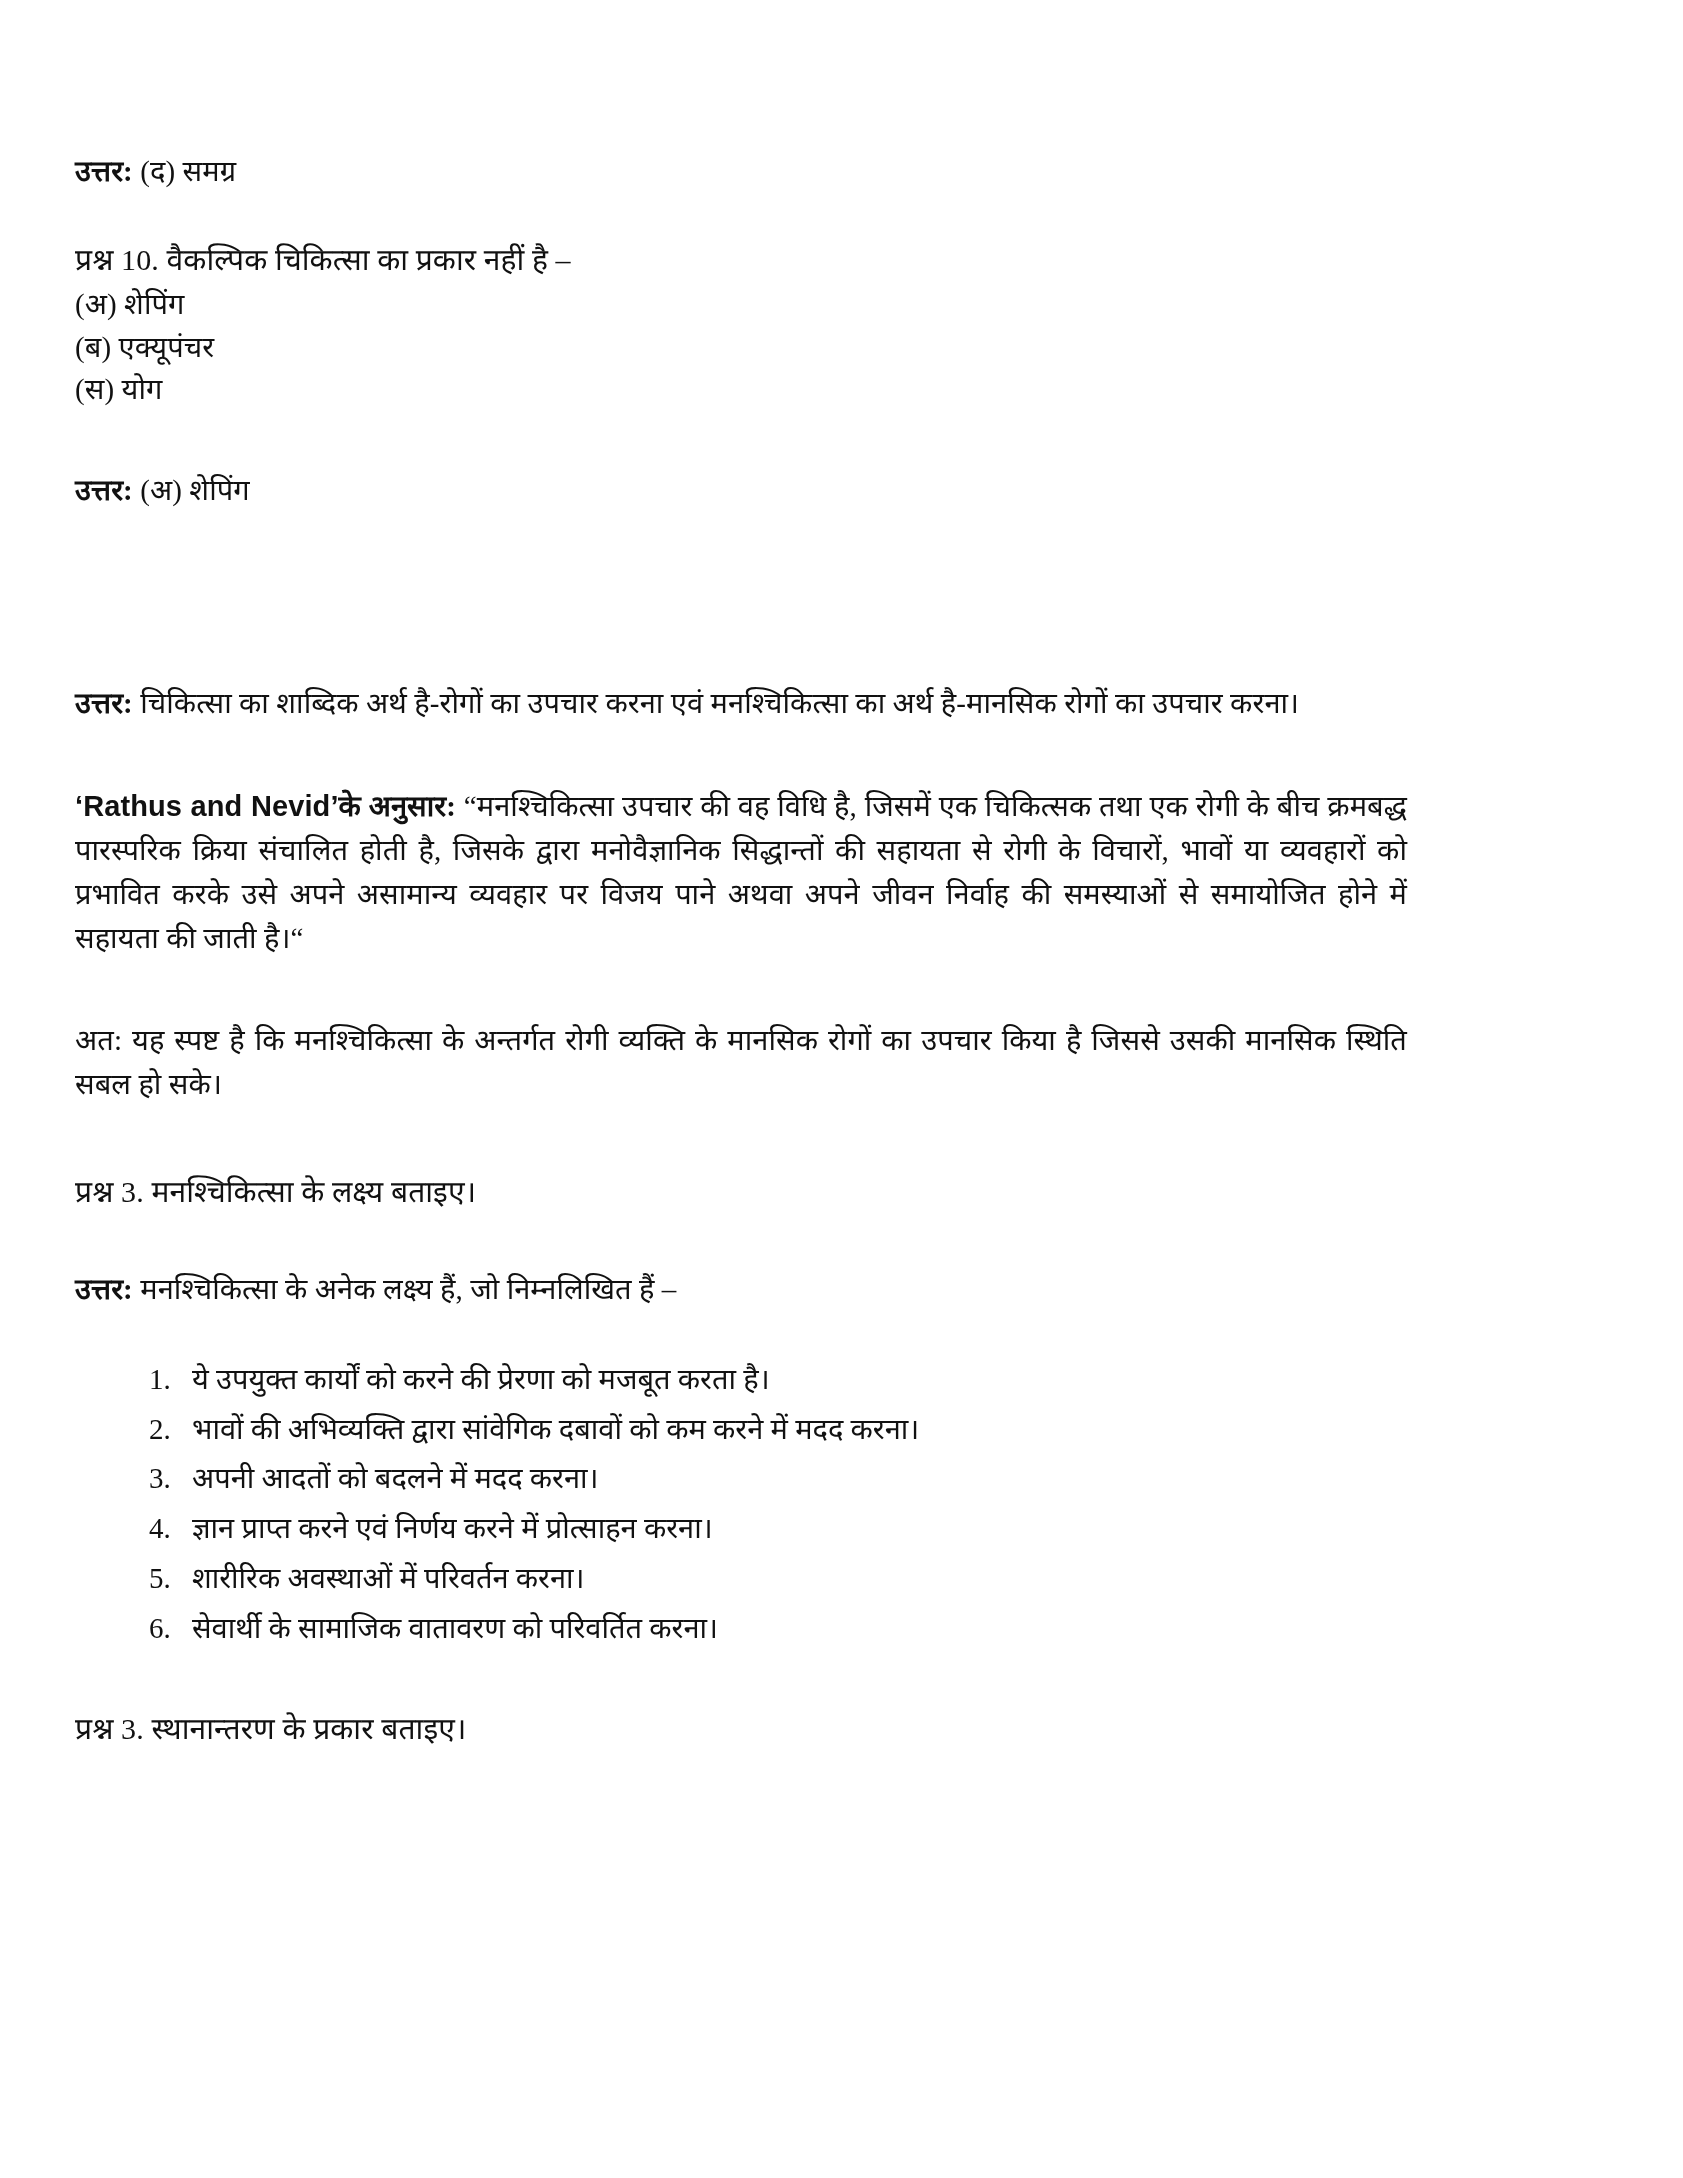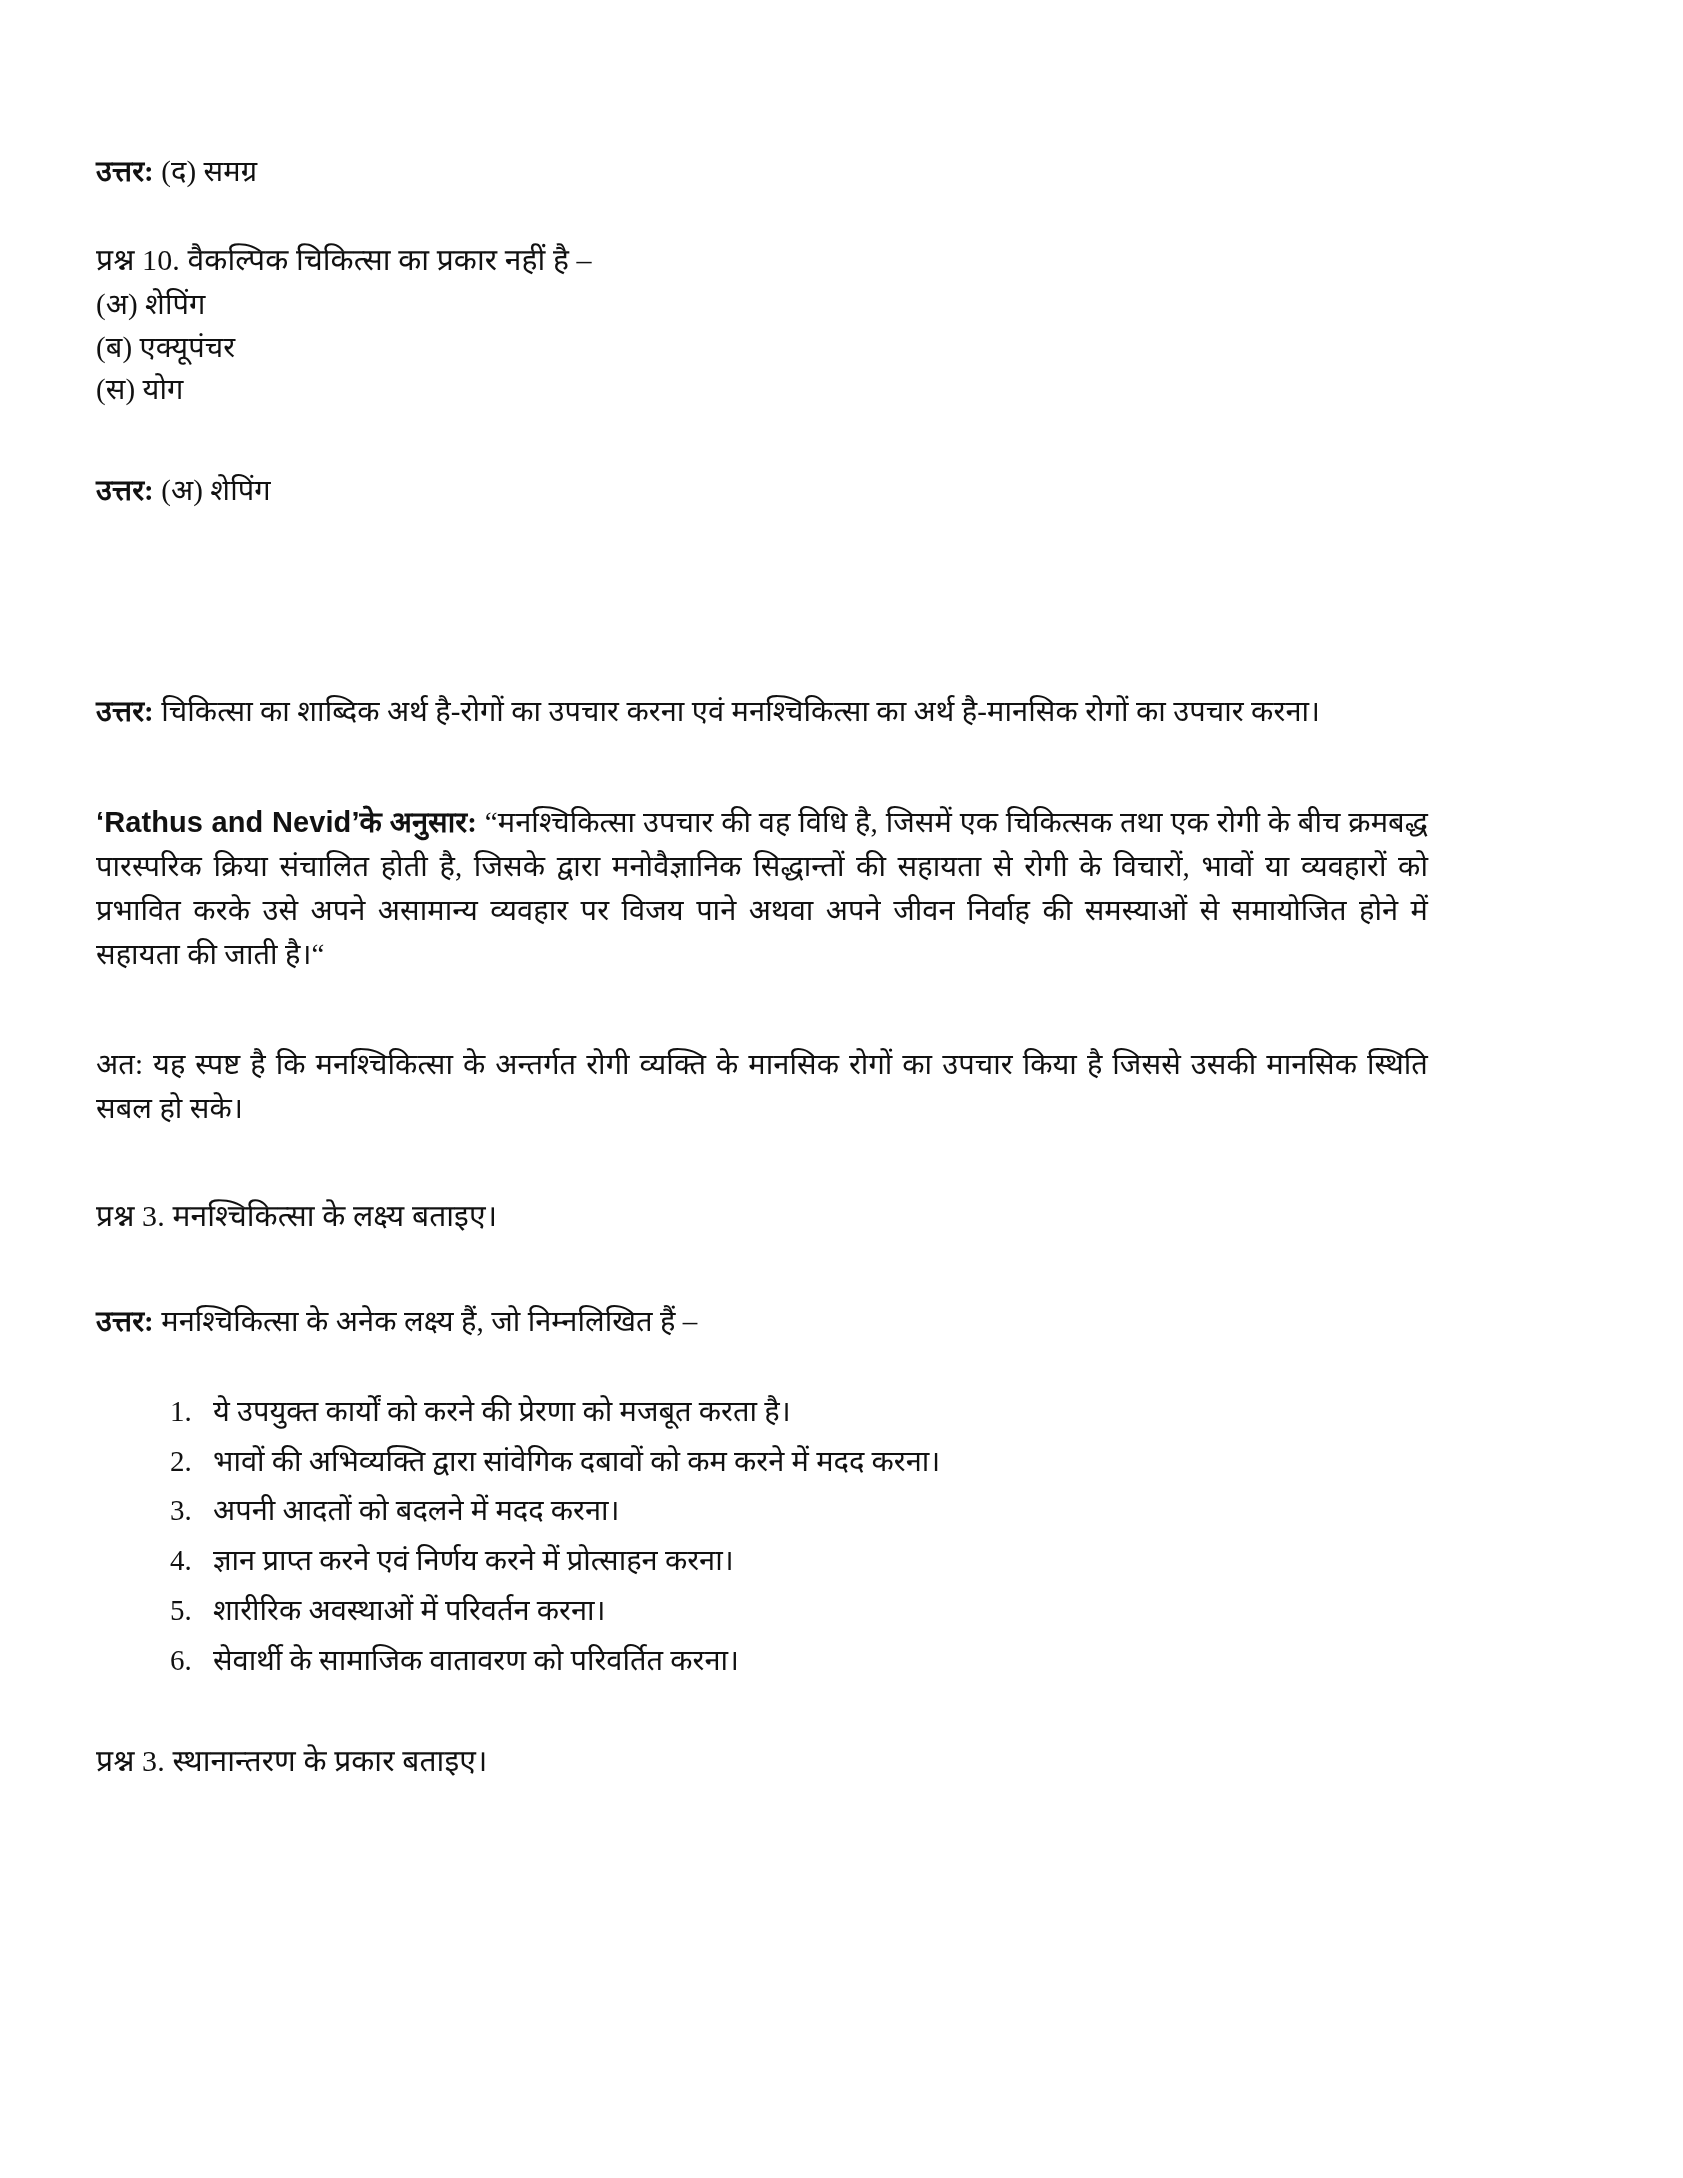--- a/index.html
+++ b/index.html
@@ -13,21 +13,21 @@
     height: 2178px;
     font-family: "Liberation Serif", "DejaVu Serif", serif;
     color: #000000;
     -webkit-font-smoothing: antialiased;
   }
   .page {
     position: relative;
     box-sizing: border-box;
     width: 1407px;
     height: 2178px;
-    padding: 149px 173px 0 96px;
+    padding: 149px 173px 0 75px;
     background: #ffffff;
   }
   .content {
     width: 1332px;
   }
 
   
   .line,
   .para,
   .answer,
@@ -37,21 +37,21 @@
     font-size: 29px;
     line-height: 1.52;
     letter-spacing: 0.1px;
     color: #111111;
     margin: 0;
     text-align: left;
   }
 
   .answer,
   .para {
-    margin: 16px 0 6px 0;
+    margin: 8px 0 6px 0;
   }
 
   .lead {
     font-weight: bold;
   }
 
   .q-heading {
     font-weight: normal;
     margin: 0;
     font-size: 30px;

